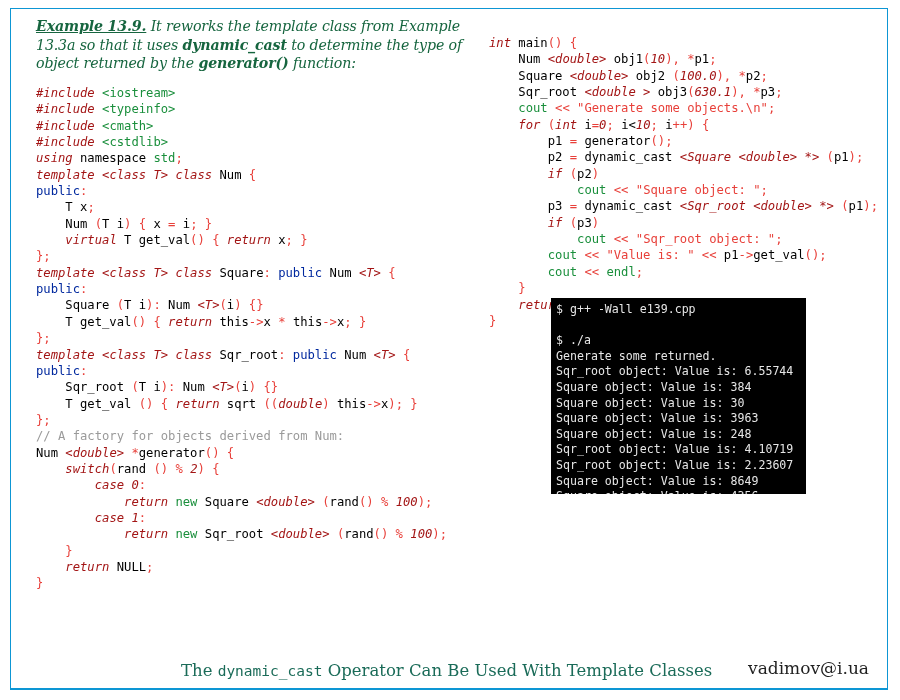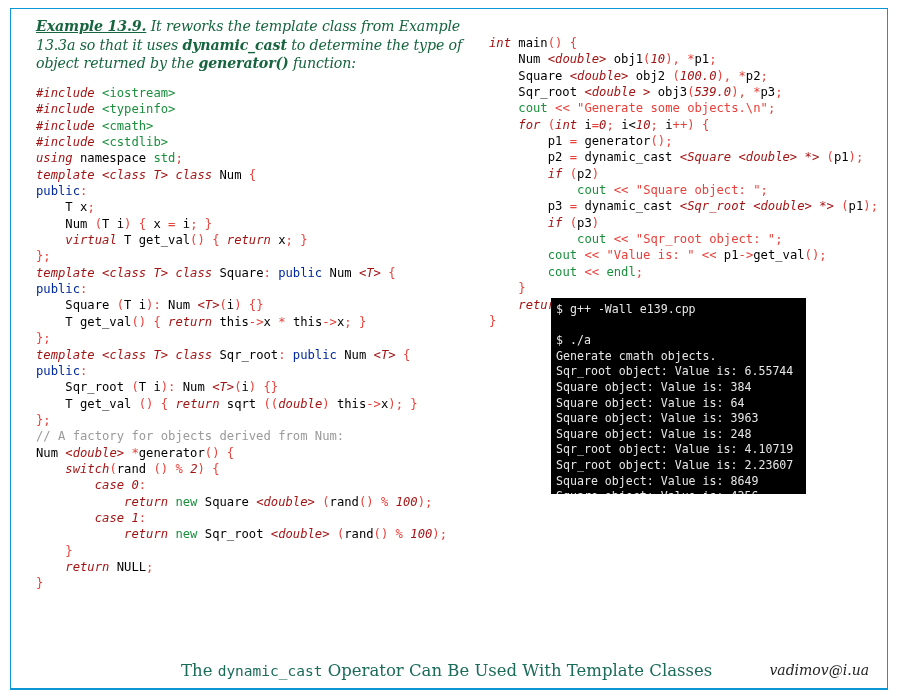--- a/index.html
+++ b/index.html
@@ -102,22 +102,21 @@
   }
   #footer-title .mono {
     font-family: "DejaVu Sans Mono", monospace;
     font-size: 14.5px;
   }
   #footer-mail {
     position: absolute;
     right: 18px;
     bottom: 11px;
     font-family: "DejaVu Serif", serif;
-    font-style: italic;
-    font-size: 14px;
+    font-size: 17px;
     color: #1f1f1f;
     white-space: nowrap;
   }
 </style>
 </head>
 <body>
 
 <div id="slide">
 
   <div id="intro">
@@ -152,43 +151,43 @@
 <span>            <span class="k">return</span> <span class="g">new</span> Square <span class="k">&lt;double&gt;</span> <span class="p">(</span>rand<span class="p">(</span><span class="p">)</span> <span class="p">%</span> <span class="k">100</span><span class="p">)</span><span class="p">;</span></span>
 <span>        <span class="k">case</span> <span class="k">1</span><span class="p">:</span></span>
 <span>            <span class="k">return</span> <span class="g">new</span> Sqr_root <span class="k">&lt;double&gt;</span> <span class="p">(</span>rand<span class="p">(</span><span class="p">)</span> <span class="p">%</span> <span class="k">100</span><span class="p">)</span><span class="p">;</span></span>
 <span>    <span class="p">}</span></span>
 <span>    <span class="k">return</span> NULL<span class="p">;</span></span>
 <span><span class="p">}</span></span></div>
 
   <div id="code-right" class="code"><span><span class="k">int</span> main<span class="p">(</span><span class="p">)</span> <span class="p">{</span></span>
 <span>    Num <span class="k">&lt;double&gt;</span> obj1<span class="p">(</span><span class="k">10</span><span class="p">)</span><span class="p">,</span> <span class="p">*</span>p1<span class="p">;</span></span>
 <span>    Square <span class="k">&lt;double&gt;</span> obj2 <span class="p">(</span><span class="k">100.0</span><span class="p">)</span><span class="p">,</span> <span class="p">*</span>p2<span class="p">;</span></span>
-<span>    Sqr_root <span class="k">&lt;double &gt;</span> obj3<span class="p">(</span><span class="k">539.0</span><span class="p">)</span><span class="p">,</span> <span class="p">*</span>p3<span class="p">;</span></span>
+<span>    Sqr_root <span class="k">&lt;double &gt;</span> obj3<span class="p">(</span><span class="k">630.1</span><span class="p">)</span><span class="p">,</span> <span class="p">*</span>p3<span class="p">;</span></span>
 <span>    <span class="g">cout</span> <span class="p">&lt;&lt;</span> <span class="s">"Generate some objects.\n"</span><span class="p">;</span></span>
 <span>    <span class="k">for</span> <span class="p">(</span><span class="k">int</span> i<span class="p">=</span><span class="k">0</span><span class="p">;</span> i&lt;<span class="k">10</span><span class="p">;</span> i<span class="p">+</span><span class="p">+</span><span class="p">)</span> <span class="p">{</span></span>
 <span>        p1 <span class="p">=</span> generator<span class="p">(</span><span class="p">)</span><span class="p">;</span></span>
 <span>        p2 <span class="p">=</span> dynamic_cast <span class="k">&lt;Square </span><span class="k">&lt;double&gt;</span> <span class="k">*&gt;</span> <span class="p">(</span>p1<span class="p">)</span><span class="p">;</span></span>
 <span>        <span class="k">if</span> <span class="p">(</span>p2<span class="p">)</span></span>
 <span>            <span class="g">cout</span> <span class="p">&lt;&lt;</span> <span class="s">"Square object: "</span><span class="p">;</span></span>
 <span>        p3 <span class="p">=</span> dynamic_cast <span class="k">&lt;Sqr_root </span><span class="k">&lt;double&gt;</span> <span class="k">*&gt;</span> <span class="p">(</span>p1<span class="p">)</span><span class="p">;</span></span>
 <span>        <span class="k">if</span> <span class="p">(</span>p3<span class="p">)</span></span>
 <span>            <span class="g">cout</span> <span class="p">&lt;&lt;</span> <span class="s">"Sqr_root object: "</span><span class="p">;</span></span>
 <span>        <span class="g">cout</span> <span class="p">&lt;&lt;</span> <span class="s">"Value is: "</span> <span class="p">&lt;&lt;</span> p1<span class="p">-&gt;</span>get_val<span class="p">(</span><span class="p">)</span><span class="p">;</span></span>
 <span>        <span class="g">cout</span> <span class="p">&lt;&lt;</span> <span class="g">endl</span><span class="p">;</span></span>
 <span>    <span class="p">}</span></span>
 <span>    <span class="k">return</span> <span class="k">0</span><span class="p">;</span></span>
 <span><span class="p">}</span></span></div>
 
   <div id="terminal"><span>$ g++ -Wall e139.cpp</span>
 <span></span>
 <span>$ ./a</span>
-<span>Generate cmath objects.</span>
+<span>Generate some returned.</span>
 <span>Sqr_root object: Value is: 6.55744</span>
 <span>Square object: Value is: 384</span>
-<span>Square object: Value is: 64</span>
+<span>Square object: Value is: 30</span>
 <span>Square object: Value is: 3963</span>
 <span>Square object: Value is: 248</span>
 <span>Sqr_root object: Value is: 4.10719</span>
 <span>Sqr_root object: Value is: 2.23607</span>
 <span>Square object: Value is: 8649</span>
 <span>Square object: Value is: 4356</span>
 </div>
 
   <div id="footer-rule"></div>
   <div id="footer-title">

